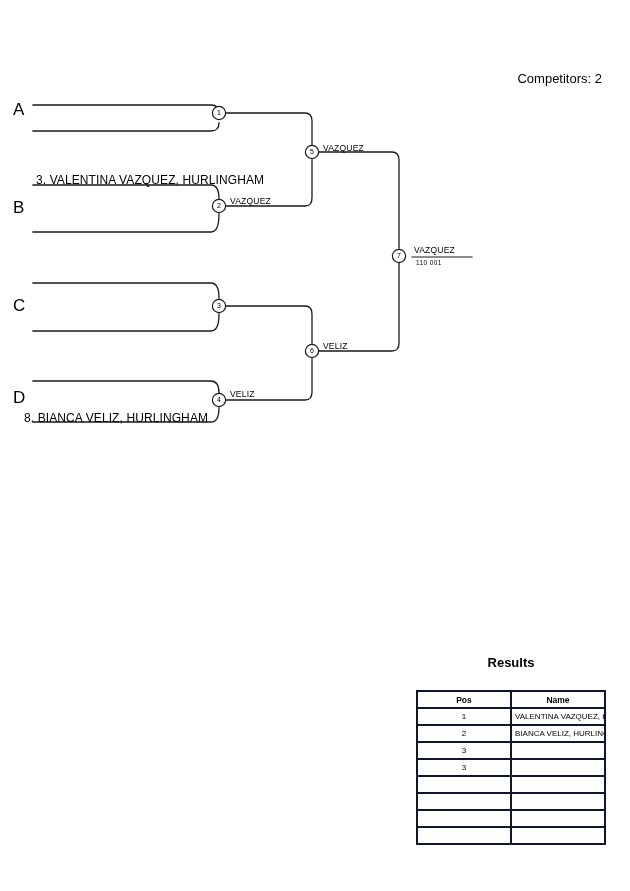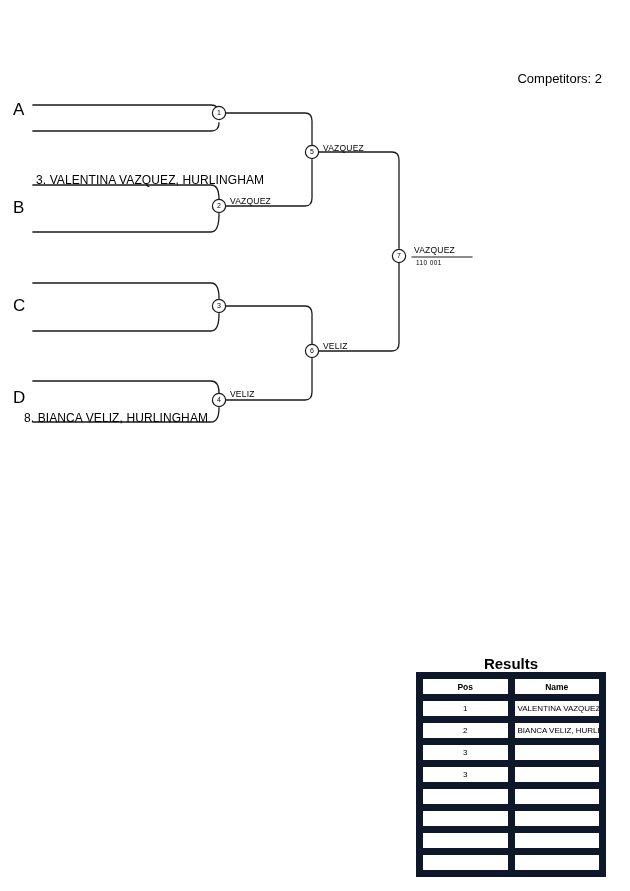--- a/index.html
+++ b/index.html
@@ -94,32 +94,32 @@
 
   
   #results-wrap {
     position: absolute;
     left: 416px;
     top: 655px;
     width: 190px;
   }
   #results-title {
     text-align: center;
-    font-size: 15px;
+    font-size: 13px;
     font-weight: bold;
-    margin-bottom: 0;
+    margin-bottom: 20px;
   }
   table#results {
     border-collapse: collapse;
     width: 190px;
     border: 1.6px solid #000;
     table-layout: fixed;
   }
   table#results th, table#results td {
-    border: 7px solid #0f172a;
+    border: 2px solid #0f172a;
     height: 15px;
     font-size: 8px;
     font-weight: normal;
     padding: 0 3px;
     overflow: hidden;
     white-space: nowrap;
   }
   table#results th {
     font-weight: bold;
     font-size: 8.5px;

